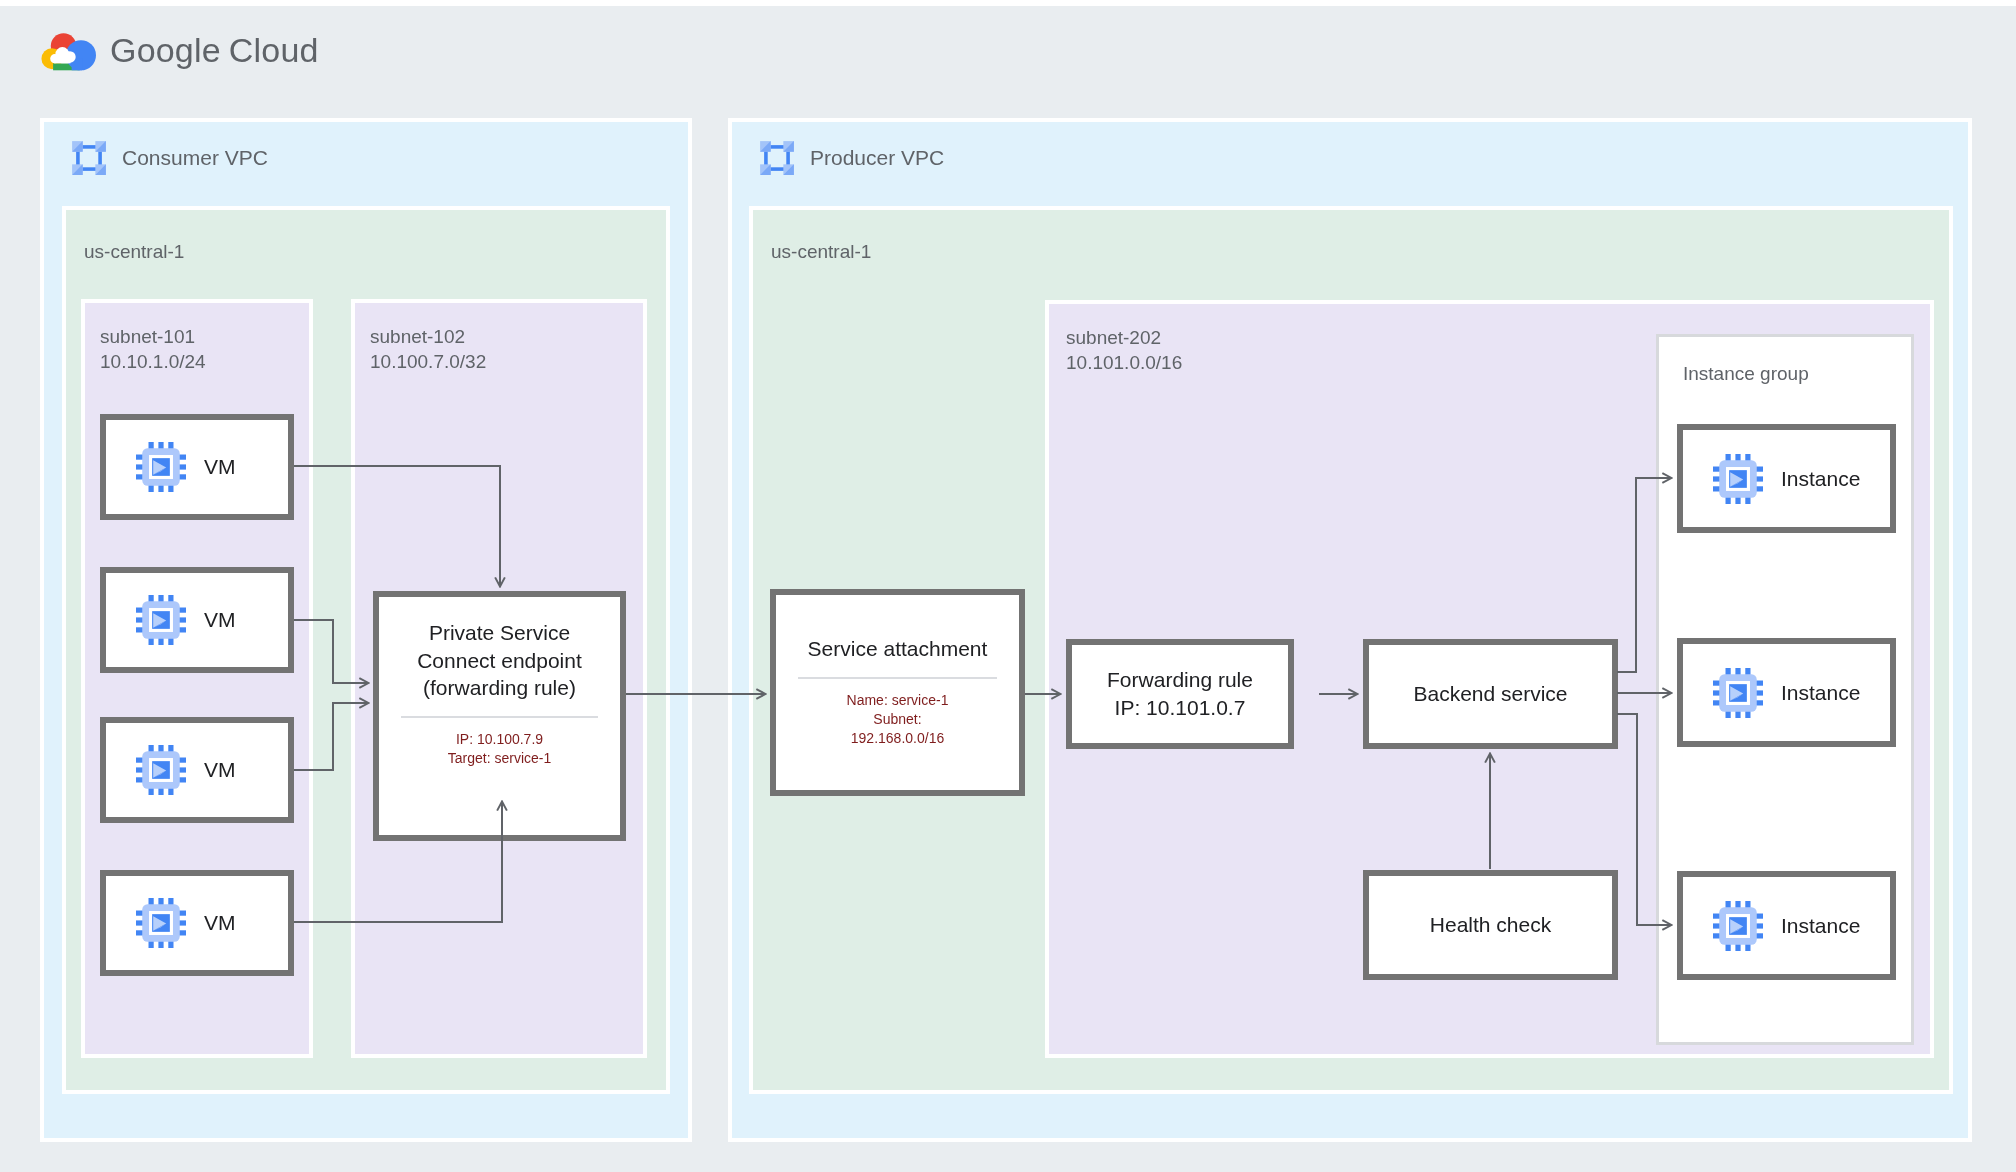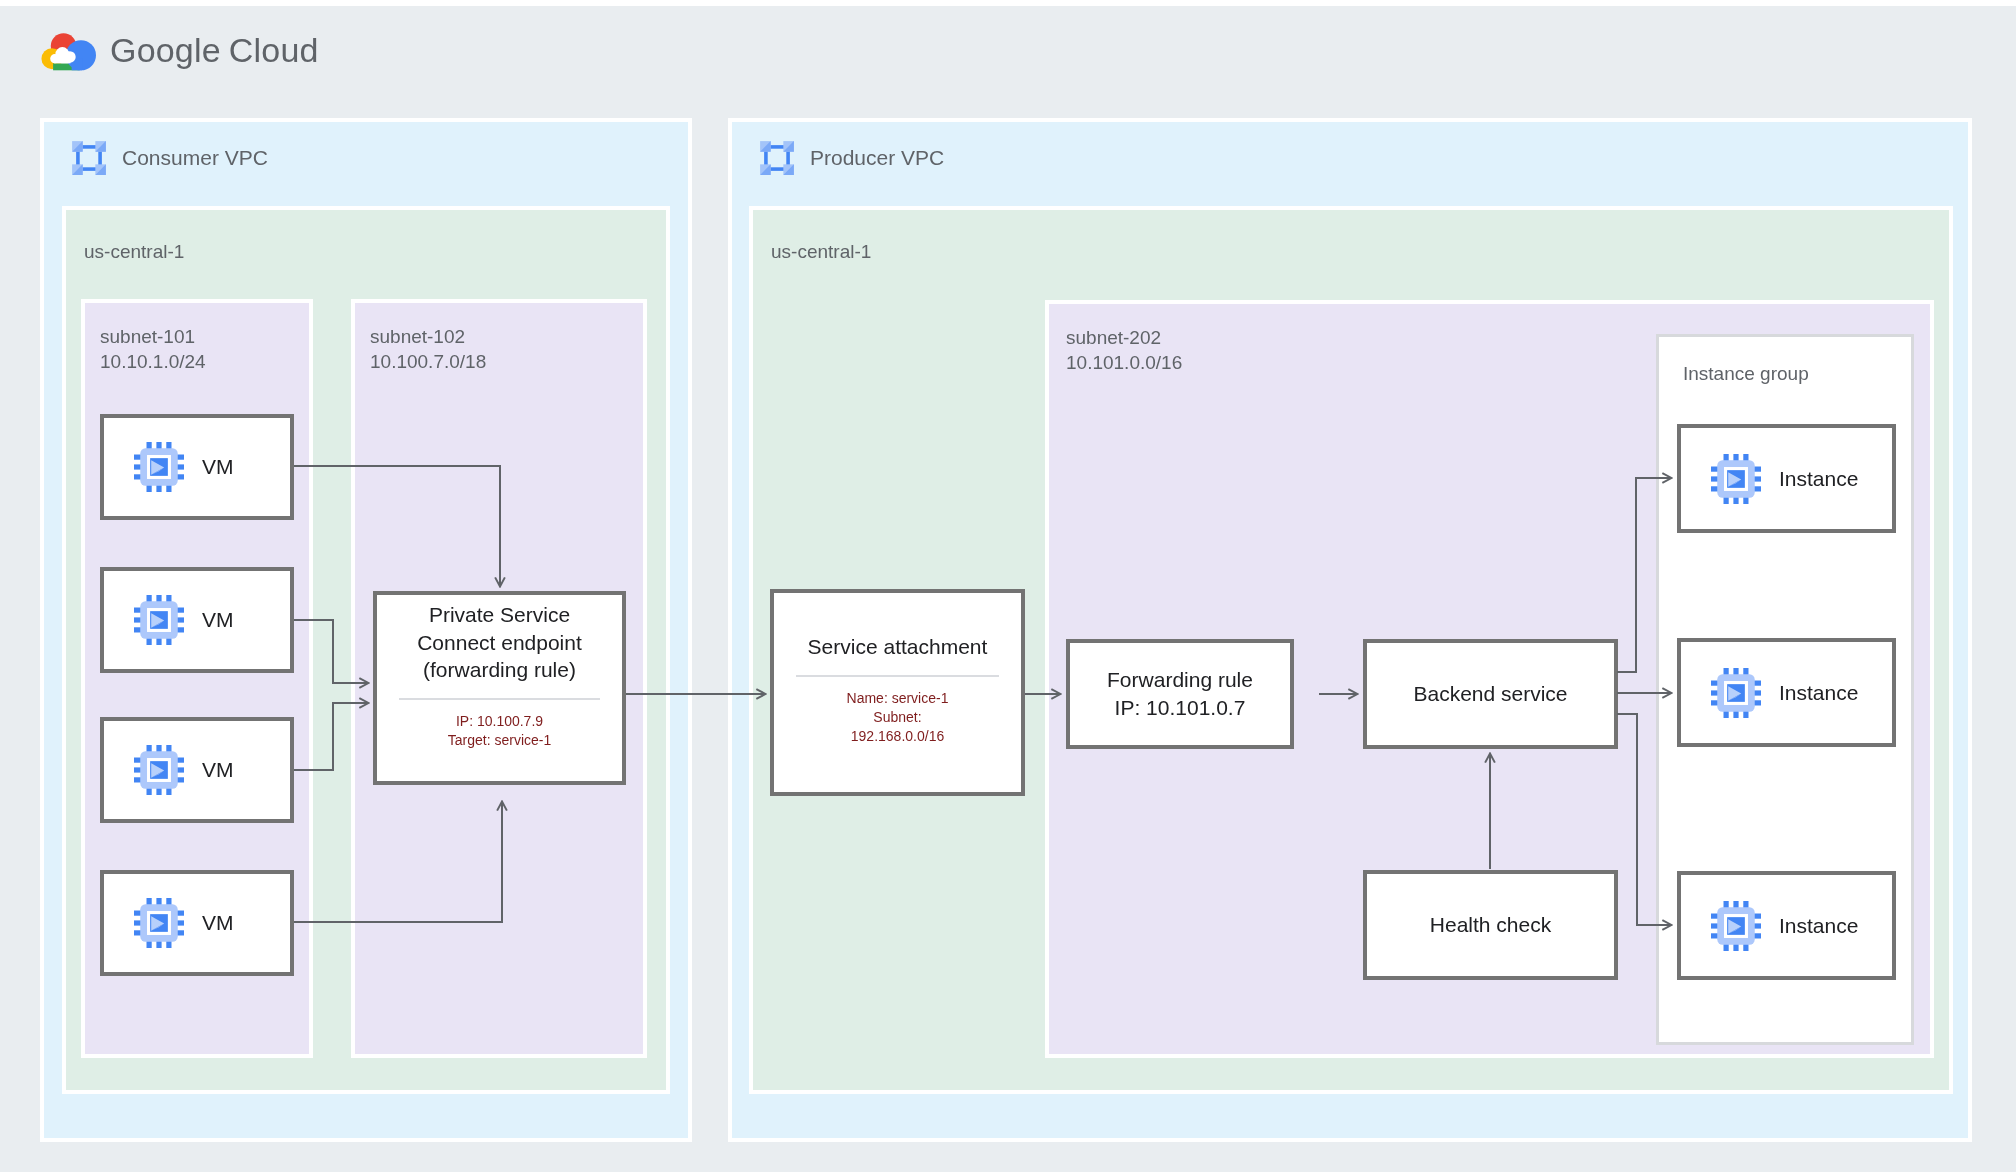--- a/index.html
+++ b/index.html
@@ -16,21 +16,21 @@
   .logo-text .c{font-weight:300;margin-left:8px;}
   
   .zone{position:absolute;box-sizing:border-box;}
   .vpc{background:#e0f2fc;border:4px solid #fff;}
   .region{background:#dfeee6;border:4px solid #fff;}
   .subnet{background:#e9e4f5;border:4px solid #fff;}
   .vpc-header{position:absolute;left:26px;top:16px;display:flex;align-items:center;gap:14px;height:40px;}
   .vpc-label{font-size:21px;color:#5f6368;}
   .zone-label{position:absolute;font-size:19px;color:#5f6368;line-height:1.3;}
   
-  .node{position:absolute;box-sizing:border-box;background:#fff;border:4px solid #737373;
+  .node{position:absolute;box-sizing:border-box;background:#fff;border:6px solid #737373;
         display:flex;align-items:center;justify-content:center;text-align:center;}
   .node .title{font-size:21px;color:#202124;line-height:1.32;}
   .node .sub{font-size:14px;color:#7f1d1d;line-height:1.35;}
   .divider{height:2px;background:#dadce0;width:82%;margin:14px auto 12px auto;}
   .chipbox{display:flex;align-items:center;justify-content:flex-start;padding-left:30px;gap:18px;}
   .chipbox .title{font-size:21px;color:#202124;}
   .group{position:absolute;box-sizing:border-box;background:#fff;border:3px solid #d7d9dc;}
   .group-label{position:absolute;left:24px;top:26px;font-size:19px;color:#5f6368;}
   
   .wires{position:absolute;left:0;top:0;width:2016px;height:1172px;pointer-events:none;}
@@ -138,23 +138,23 @@
           <svg width="50" height="50" viewBox="0 0 48 48">
               <use href="#chip-icon"></use>
             </svg>
           <span class="title">VM</span>
         </div>
       </div>
 
       <div class="zone subnet" style="left:285px;top:89px;width:296px;height:759px;">
         <div class="zone-label" style="left:15px;top:22px;">
           <div>subnet-102</div>
-          <div>10.100.7.0/18</div>
-        </div>
-        <div class="node" style="left:18px;top:288px;width:253px;height:194px;display:block;padding-top:6px;">
+          <div>10.100.7.0/32</div>
+        </div>
+        <div class="node" style="left:18px;top:288px;width:253px;height:250px;display:block;padding-top:22px;">
           <div class="title">
             <div>Private Service</div>
             <div>Connect endpoint</div>
             <div>(forwarding rule)</div>
           </div>
           <div class="divider"></div>
           <div class="sub">
             <div>IP: 10.100.7.9</div>
             <div>Target: service-1</div>
           </div>

